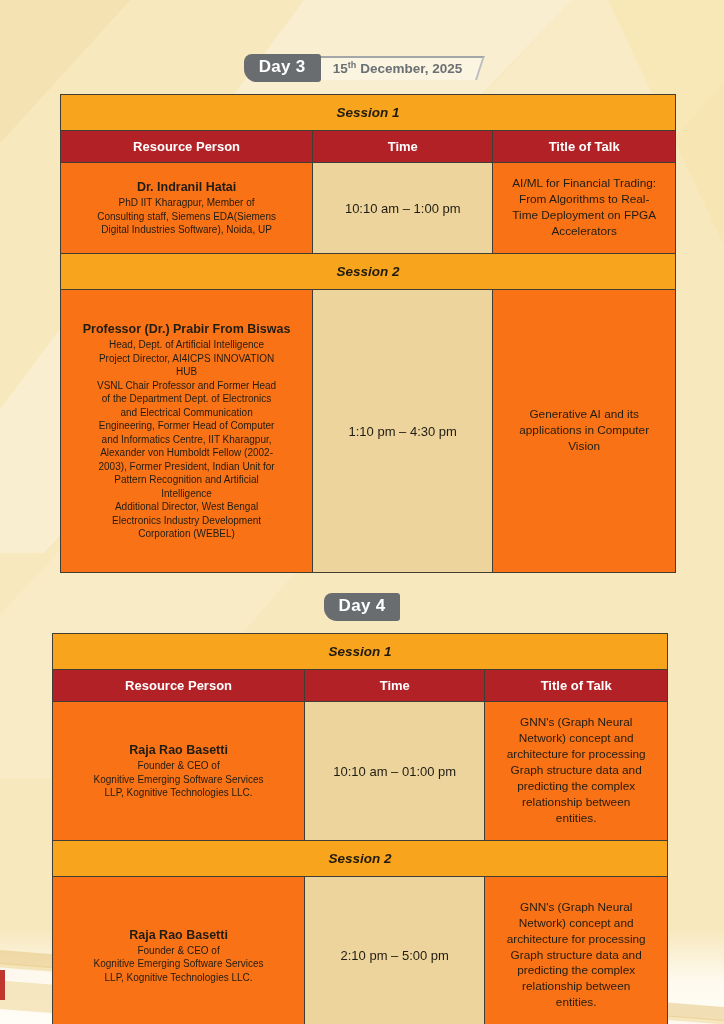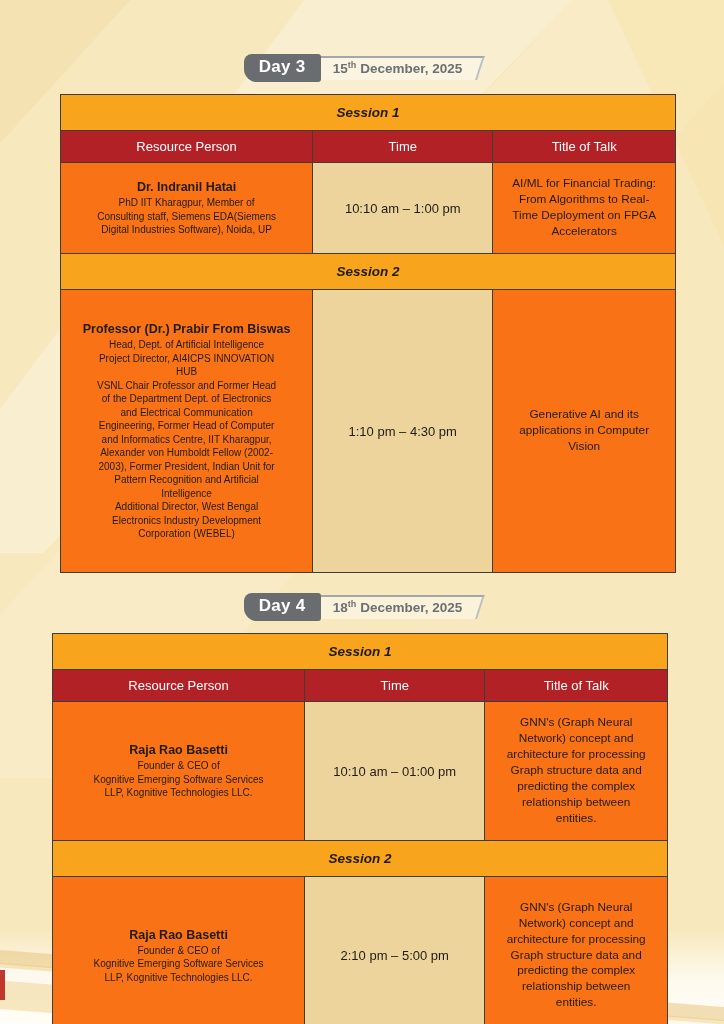--- a/index.html
+++ b/index.html
@@ -50,21 +50,21 @@
   .day-date sup { font-size:9px; }
   .date-rest { margin-left:4px; }
 
   
   table.sched { border-collapse:collapse; table-layout:fixed; width:616px; margin-top:12px; }
   .t-day3 { margin-left:60px; }
   .t-day4 { margin-left:52px; }
   table.sched td, table.sched th { border:1.5px solid #403d34; vertical-align:middle; text-align:center; overflow:hidden; }
   col.c1 { width:41%; } col.c2 { width:29.3%; } col.c3 { width:29.7%; }
   .session-bar td { background:#f8a41d; color:#211b0e; font-weight:bold; font-size:13.5px; height:33px;font-style:italic; }
-  .head-row th { background:#b22126; color:#ffffff; font-weight:normal; font-size:13px; height:29px;margin-top:12px; }
+  .head-row th { background:#b22126; color:#ffffff; font-weight:bold; font-size:13px; height:29px;margin-top:12px; }
   .cell-person, .cell-title { background:#f97316; }
   .cell-time { background:#ecd49c; font-size:13px; }
   .cell-person { padding:5px 6px; }
   .cell-title { padding:5px 6px; font-size:11.8px; }
   .pname { font-weight:bold; font-size:12.5px; line-height:1.35; }
   .pdesc { font-size:10px; }
   .ml { white-space:pre-line; line-height:1.35; }
   .d3r1 td { height:80px; } .d3r2 td { height:272px; }
   .d4r1 td { height:128px; } .d4r2 td { height:147px; }
 </style>
@@ -147,23 +147,20 @@
           <td class="cell-time">1:10 pm – 4:30 pm</td>
           <td class="cell-title ml">Generative AI and its
 applications in Computer
 Vision</td>
         </tr>
       </tbody>
     </table>
 
     <div class="day-header second">
       <div class="day-badge">Day 4</div>
-      <div class="day-date">
-        <span class="dd-inner"><span>18</span><sup>th</sup><span class="date-rest">December, 2025</span></span>
-      </div>
     </div>
 
     <table class="sched t-day4">
       <colgroup>
           <col class="c1">
           <col class="c2">
           <col class="c3">
         </colgroup>
       <tbody>
         <tr class="session-bar">

